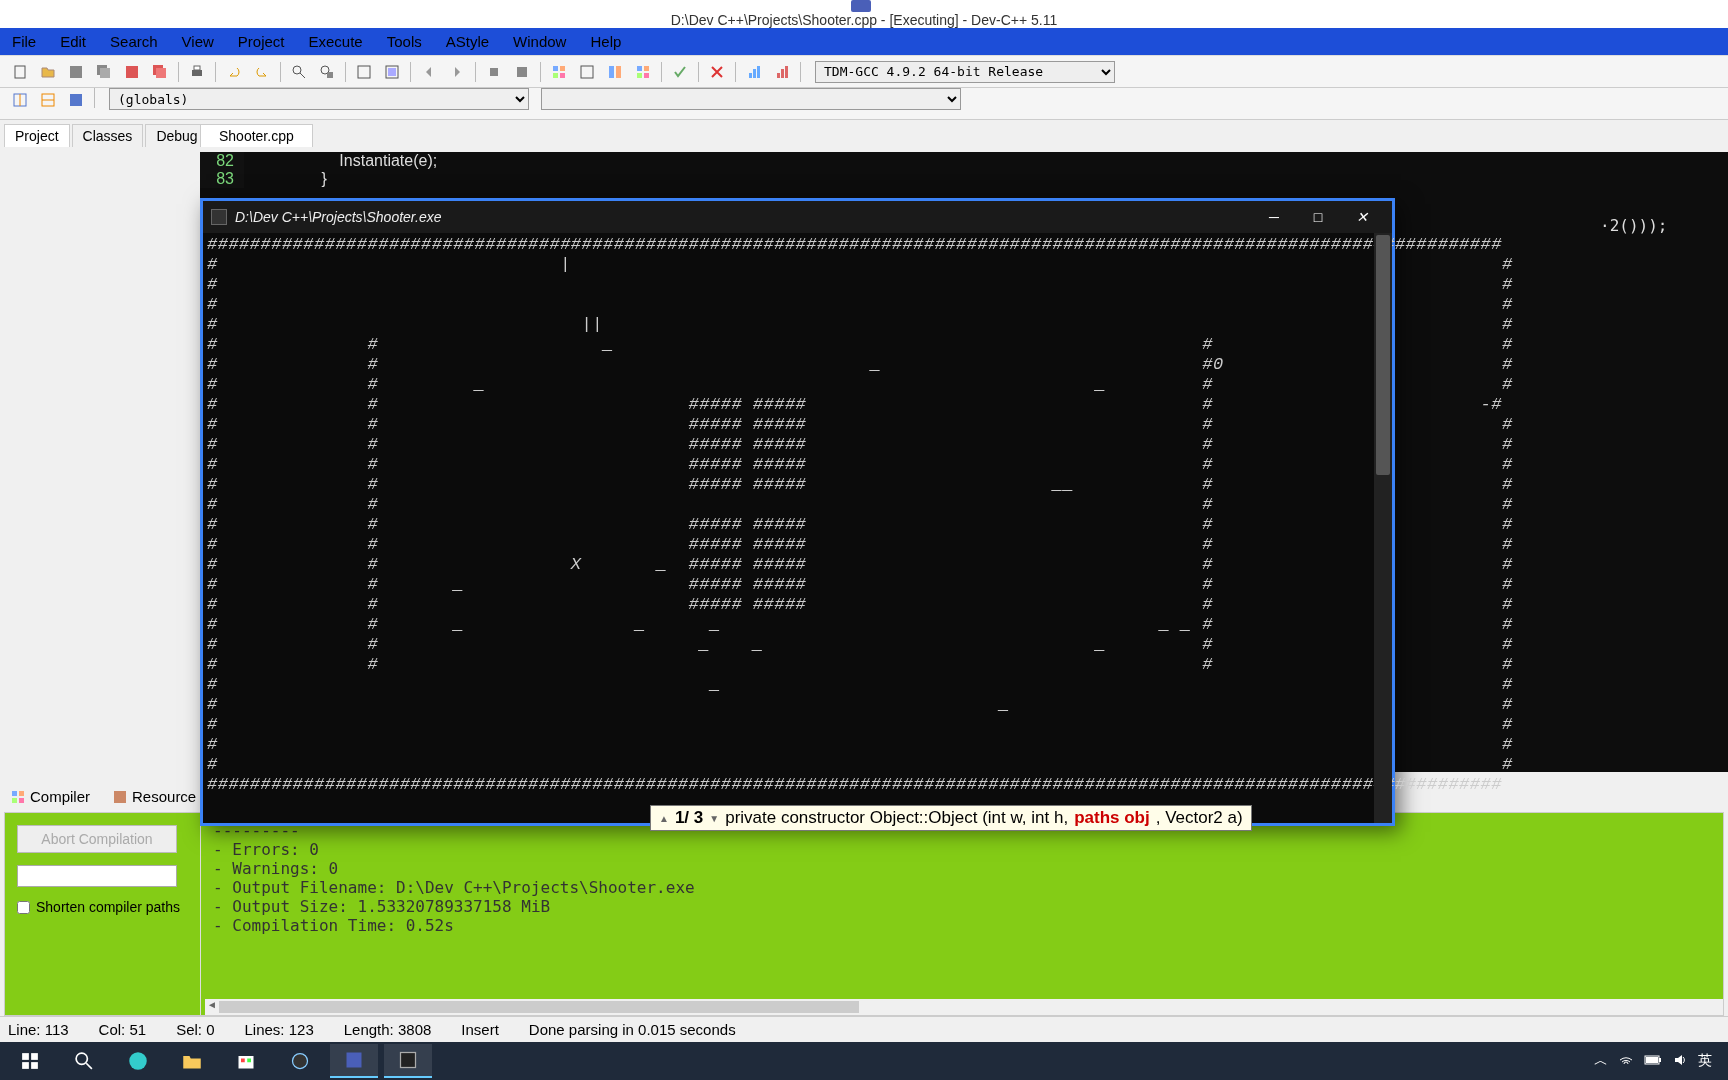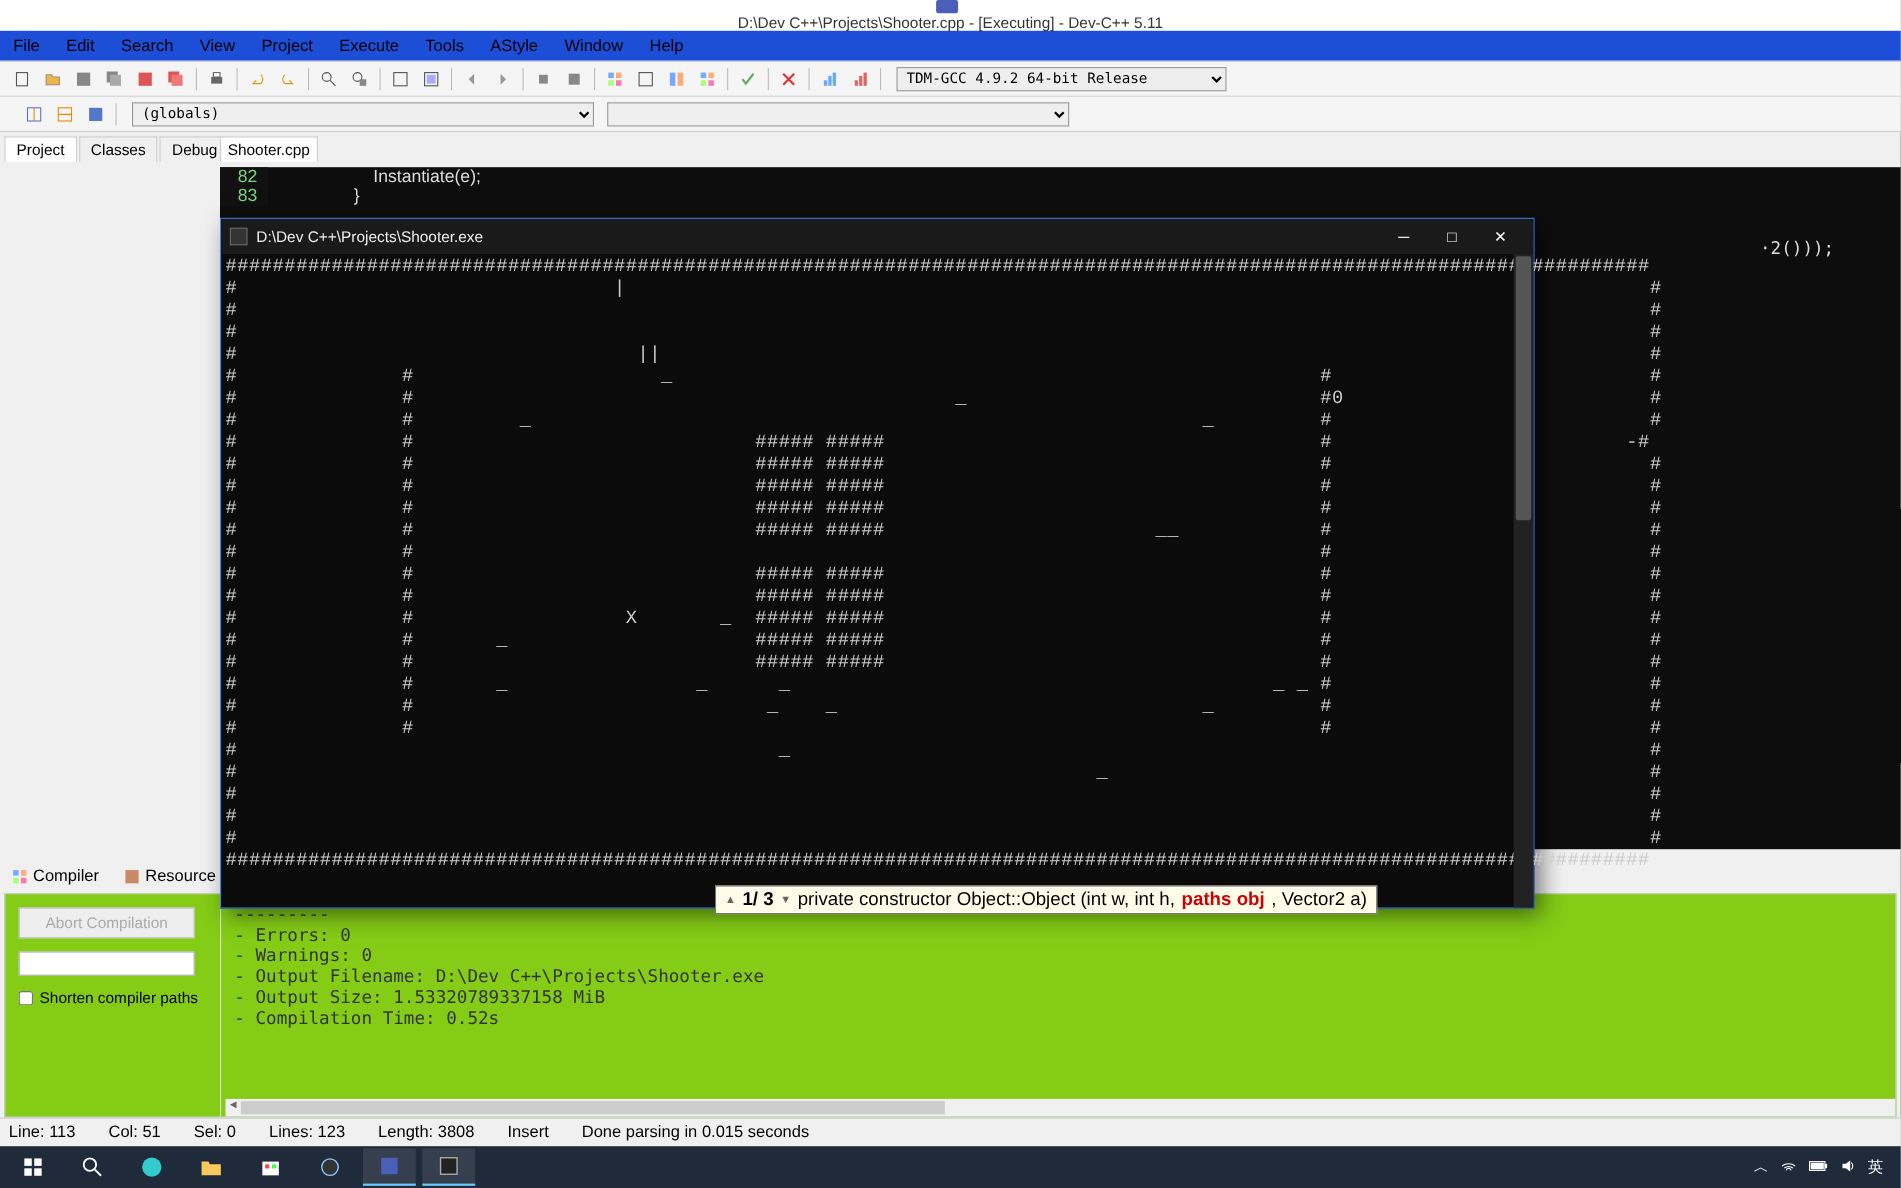--- a/index.html
+++ b/index.html
@@ -10,38 +10,38 @@
   
   .menu-bar { height: 28px; background: #1d4ed8; display: flex; align-items: center; padding: 0 8px; gap: 16px; font-size: 15px; border-bottom: 1px solid #ddd; }
   .menu-item { cursor: pointer; padding: 2px 4px; }
   
   .toolbar { height: 32px; background: #f5f5f5; display: flex; align-items: center; padding: 0 8px; gap: 4px; border-bottom: 1px solid #ccc; }
   .tool-btn { width: 24px; height: 24px; border: 1px solid transparent; background: transparent; display: flex; align-items: center; justify-content: center; font-size: 14px; cursor: pointer; }
   .tool-btn svg { width: 16px; height: 16px; }
   .tool-sep { width: 1px; height: 20px; background: #bbb; margin: 0 2px; }
   .compiler-select { margin-left: 8px; width: 300px; height: 22px; border: 1px solid #999; background: #eee; font-family: monospace; font-size: 13px; padding: 0 4px; }
   
-  .toolbar2 { height: 32px; background: #f5f5f5; display: flex; align-items: center; padding: 0 19px; gap: 4px; border-bottom: 1px solid #ccc; }
+  .toolbar2 { height: 32px; background: #f5f5f5; display: flex; align-items: flex-start; padding: 0 8px; gap: 4px; border-bottom: 1px solid #ccc; }
   .globals-select { width: 420px; height: 22px; border: 1px solid #999; font-family: monospace; font-size: 13px; padding: 0 4px; margin-left: 8px; }
   .class-select { width: 420px; height: 22px; border: 1px solid #999; margin-left: 8px; }
   
   .side-tabs { position: absolute; top: 124px; left: 4px; display: flex; gap: 2px; font-size: 14px; }
   .side-tab { padding: 3px 10px; background: #f0f0f0; border: 1px solid #ccc; border-bottom: none; cursor: pointer; }
   .side-tab.active { background: #fff; }
   
   .file-tabs { position: absolute; top: 124px; left: 200px; display: flex; font-size: 14px; }
-  .file-tab { padding: 3px 6px; background: #fff; border: 1px solid #ccc; border-bottom: none; cursor: pointer; }
+  .file-tab { padding: 3px 18px; background: #fff; border: 1px solid #ccc; border-bottom: none; cursor: pointer; }
   
   .editor { position: absolute; top: 152px; left: 200px; right: 0; height: 620px; background: #0d0d0d; font-family: Consolas, monospace; color: #ddd; font-size: 16px; overflow: hidden; }
   .editor-line { display: flex; gap: 32px; }
   .line-num { width: 44px; text-align: right; padding-right: 10px; color: #7bd77b; background: #111; user-select: none; }
   .line-code { padding-left: 10px; white-space: pre; }
   .extra-code { position: absolute; top: 64px; left: 1400px; white-space: pre; font-family: Consolas, monospace; color: #ddd; }
   
-  .console-window { position: absolute; top: 198px; left: 200px; width: 1195px; height: 628px; background: #0b0b0b; border: 1px solid #3b82f6; box-shadow: 6px 6px 20px rgba(0,0,0,0.5); z-index: 10; }
+  .console-window { position: absolute; top: 198px; left: 200px; width: 1195px; height: 628px; background: #0b0b0b; border: 3px solid #3b82f6; box-shadow: 6px 6px 20px rgba(0,0,0,0.5); z-index: 10; font-style: italic; }
   .console-title { height: 32px; background: #1a1a1a; display: flex; align-items: center; padding: 0 8px; font-size: 14px; color: #eee; }
   .console-title .icon { width: 16px; height: 16px; background: #333; border: 1px solid #666; margin-right: 8px; }
   .console-title .spacer { flex: 1; }
   .win-btn { width: 44px; height: 30px; display: flex; align-items: center; justify-content: center; color: #fff; font-size: 14px; cursor: pointer; }
   .console-body { font-family: Consolas, "Courier New", monospace; font-size: 17px; color: #ccc; white-space: pre; padding: 2px 4px; line-height: 20px; letter-spacing: 0.5px; }
   .console-scroll { position: absolute; right: 0; top: 32px; bottom: 0; width: 18px; background: #222; }
   .console-thumb { width: 14px; margin: 2px; height: 240px; background: #555; border-radius: 2px; }
   
   .tooltip { position: absolute; top: 805px; left: 650px; background: #fffde9; border: 1px solid #777; font-family: Consolas, monospace; font-size: 17px; padding: 2px 8px; z-index: 20; display: flex; align-items: center; gap: 6px; }
   .tooltip .t-red { color: #c00; font-weight: bold; }

